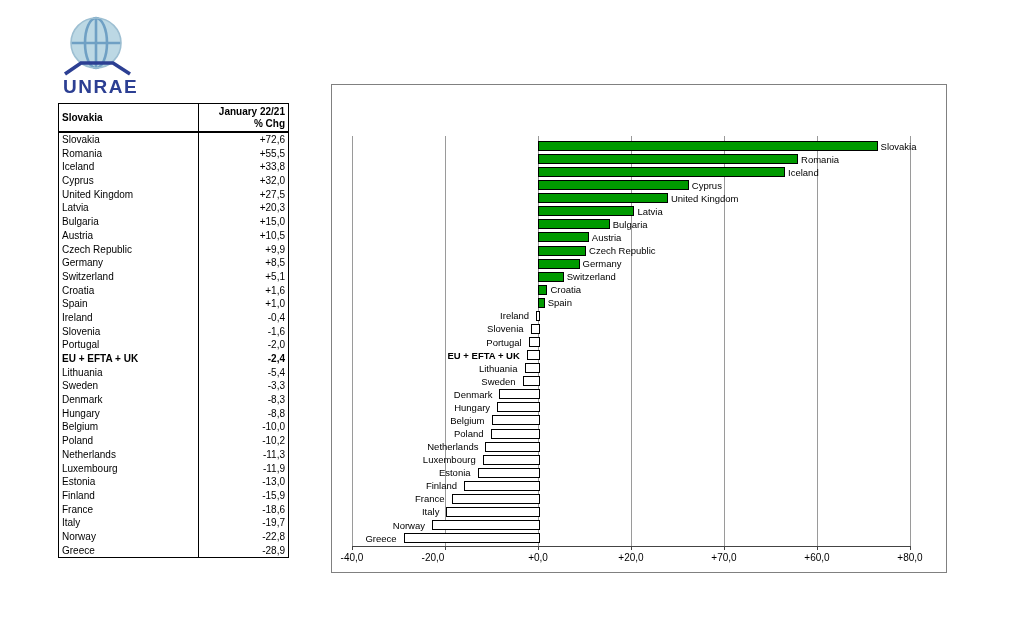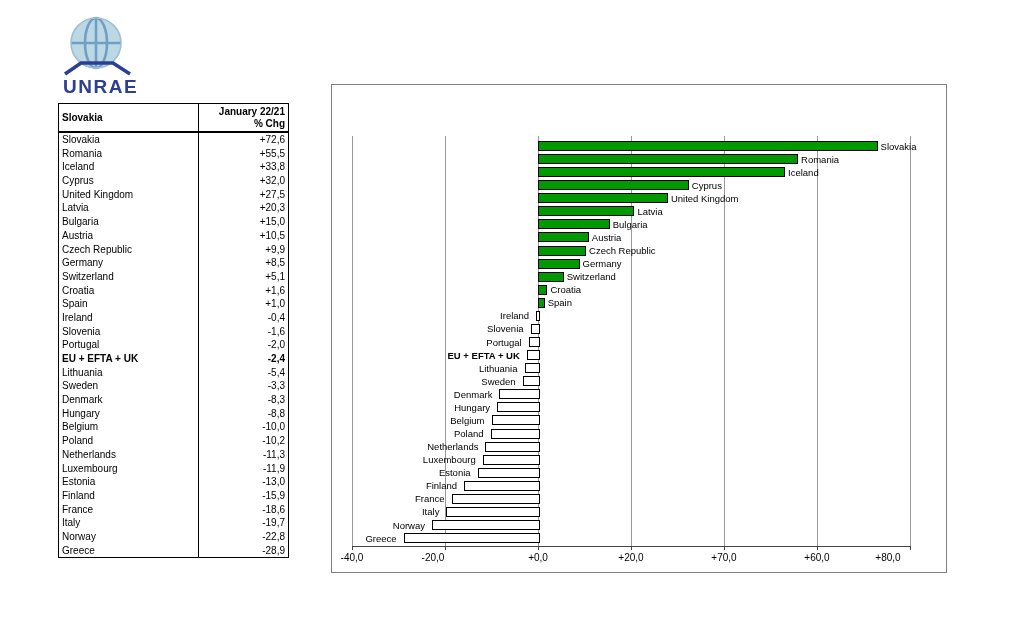--- a/index.html
+++ b/index.html
@@ -214,21 +214,21 @@
         <div class="tick" style="left: 299px; top: 461px; height: 4px;"></div>
         <div class="xlab" style="left: 277px; top: 467px;">+20,0</div>
         <div class="gridline" style="left: 392px; top: 51px; height: 410px;"></div>
         <div class="tick" style="left: 392px; top: 461px; height: 4px;"></div>
         <div class="xlab" style="left: 370px; top: 467px;">+70,0</div>
         <div class="gridline" style="left: 485px; top: 51px; height: 410px;"></div>
         <div class="tick" style="left: 485px; top: 461px; height: 4px;"></div>
         <div class="xlab" style="left: 463px; top: 467px;">+60,0</div>
         <div class="gridline" style="left: 578px; top: 51px; height: 410px;"></div>
         <div class="tick" style="left: 578px; top: 461px; height: 4px;"></div>
-        <div class="xlab" style="left: 534px; top: 467px;">+80,0</div>
+        <div class="xlab" style="left: 556px; top: 467px;">+80,0</div>
         <div class="axis" style="left: 20px; top: 461px; width: 558px;"></div>
         <div class="bar" style="left: 206px; top: 56px; width: 337.59px; background: rgb(0, 154, 0); border-color: rgb(0, 0, 0);"></div>
         <div class="blab" style="top: 55.5px; left: 548.59px;">Slovakia</div>
         <div class="bar" style="left: 206px; top: 69.07px; width: 258.075px; background: rgb(0, 154, 0); border-color: rgb(0, 0, 0);"></div>
         <div class="blab" style="top: 68.57px; left: 469.075px;">Romania</div>
         <div class="bar" style="left: 206px; top: 82.14px; width: 245.055px; background: rgb(0, 154, 0); border-color: rgb(0, 0, 0);"></div>
         <div class="blab" style="top: 81.64px; left: 456.055px;">Iceland</div>
         <div class="bar" style="left: 206px; top: 95.21px; width: 148.8px; background: rgb(0, 154, 0); border-color: rgb(0, 0, 0);"></div>
         <div class="blab" style="top: 94.71px; left: 359.8px;">Cyprus</div>
         <div class="bar" style="left: 206px; top: 108.28px; width: 127.875px; background: rgb(0, 154, 0); border-color: rgb(0, 0, 0);"></div>

